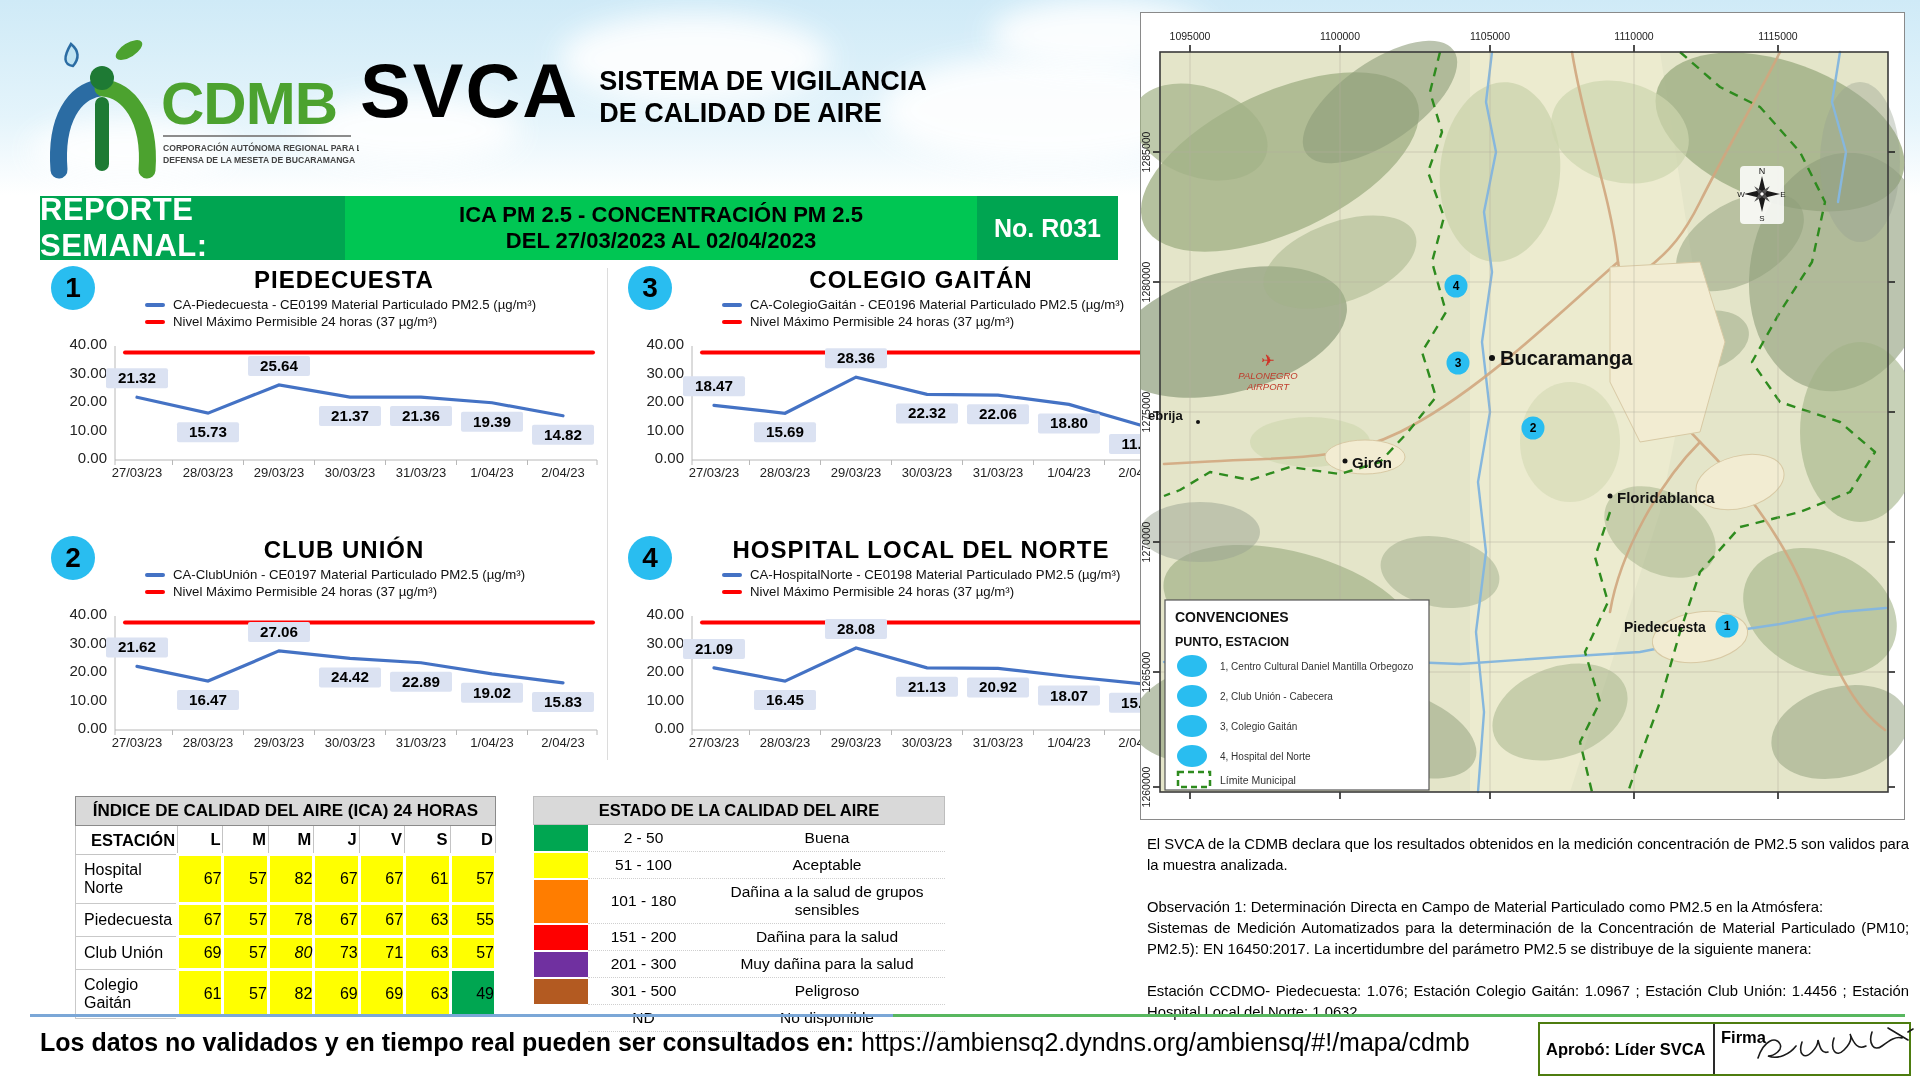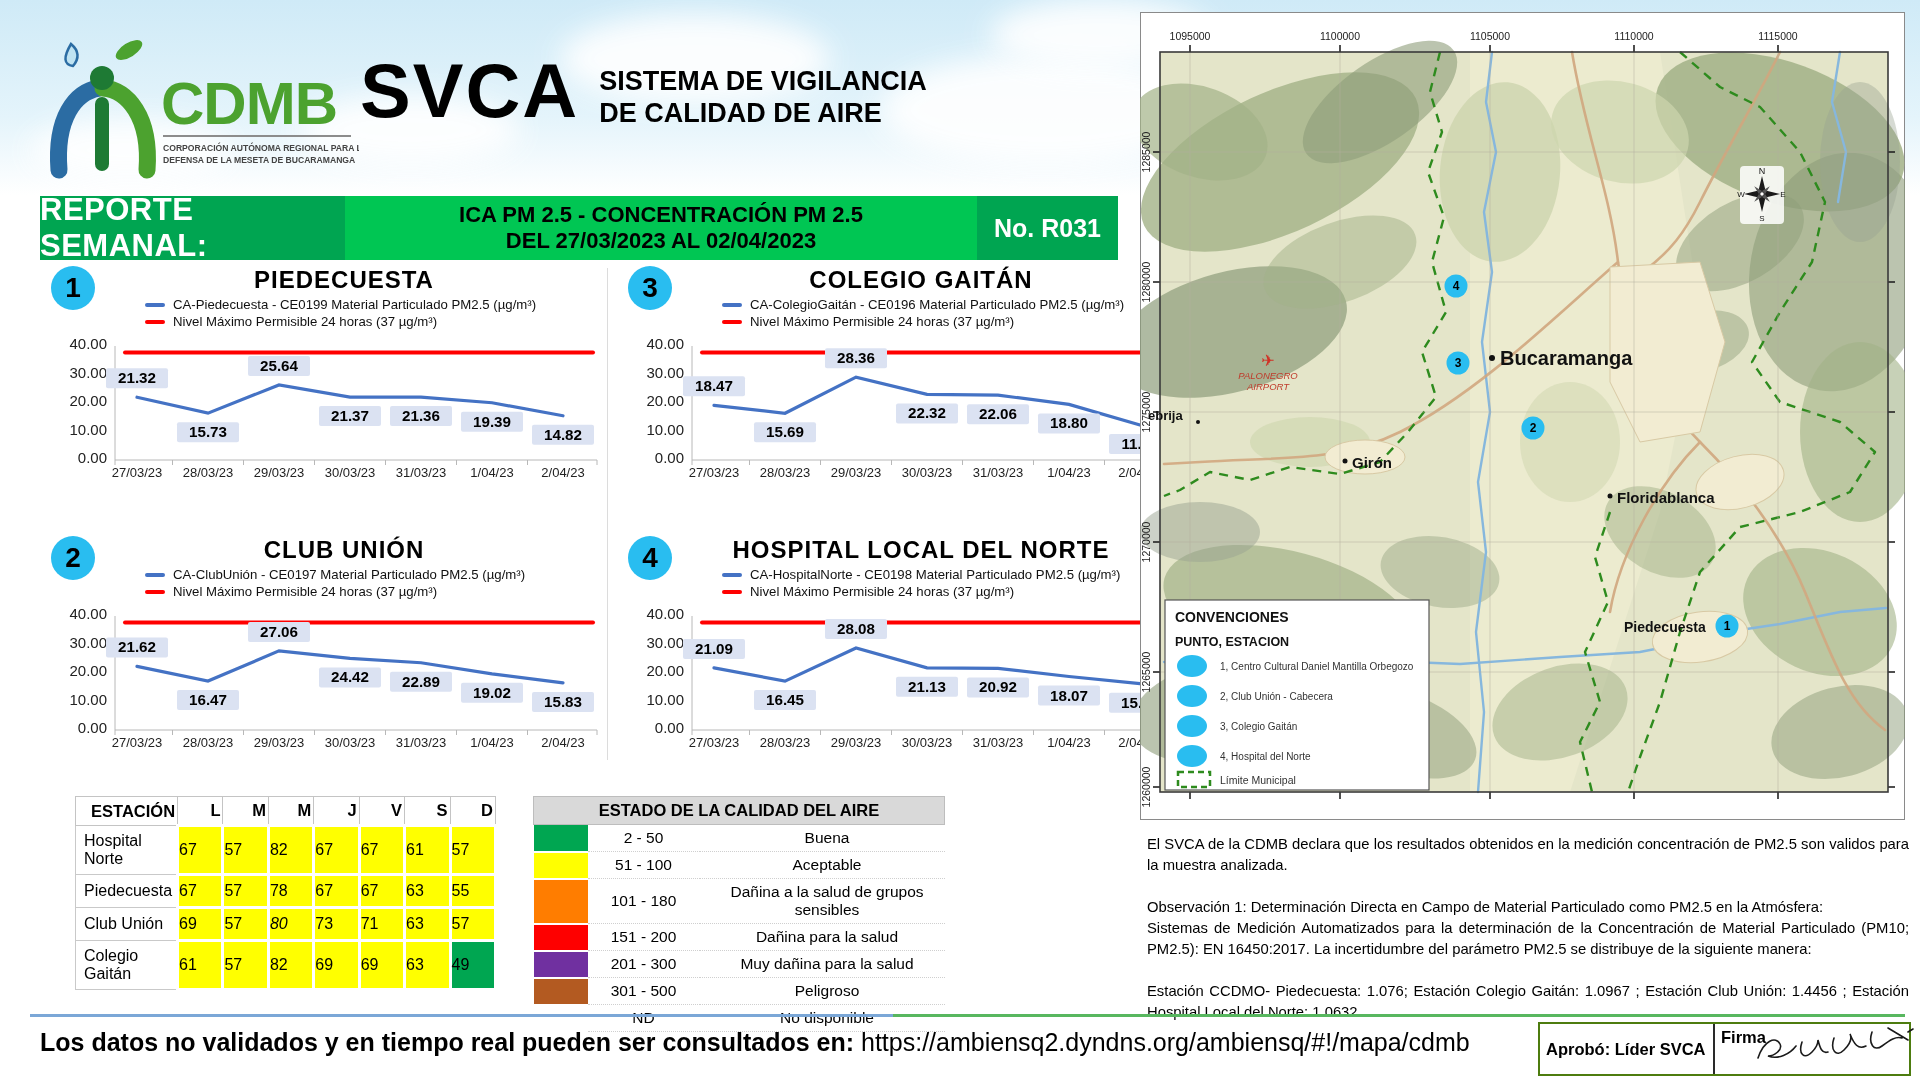--- a/index.html
+++ b/index.html
@@ -33,21 +33,21 @@
   .dash{width:20px;height:4px;border-radius:2px;flex:0 0 auto}
   svg.plot{display:block;margin-top:3px}
   #col-divider{left:607px;top:268px;width:1px;height:492px;background:#dcdcdc}
   
   #ica{left:75px;top:796px;width:422px;border-collapse:collapse;font-size:16px;border:1px solid #9a9a9a}
   #ica .title{background:#d9d9d9;font-size:17px;font-weight:bold;text-align:center;
               padding:4px 2px;border:1px solid #8a8a8a}
   #ica th.col{background:#fff;font-weight:bold;text-align:right;padding:4px 2px;
               border:1px solid #c4c4c4;font-size:16.5px}
   #ica td.st{background:#fff;text-align:left;padding:6px 4px 6px 8px;border:1px solid #c9c9c9;font-size:16px}
-  #ica td.val{text-align:left;border:3px solid #fff;font-size:16px;width:43px;padding:6px 0}
+  #ica td.val{text-align:right;border:3px solid #fff;font-size:16px;width:43px;padding:6px 0}
   
   #estado{left:533px;top:796px;width:412px;border-collapse:collapse;font-size:15.5px}
   #estado .title{background:#d9d9d9;font-size:16.5px;font-weight:bold;text-align:center;
                  padding:4px 2px;border:1px solid #bdbdbd}
   #estado td.sw{width:52px;border-bottom:2px solid #fff}
   #estado td.rg{width:112px;text-align:center;border-bottom:1px dotted #cfcfcf;padding:4px 0}
   #estado td.lb{text-align:center;padding:4px 0 4px 10px;border-bottom:1px dotted #cfcfcf}
   
   #map{left:1140px;top:12px}
   
@@ -324,20 +324,23 @@
       <text x="376" y="90.378" font-size="15.2" font-weight="600" fill="#000" text-anchor="middle">20.92</text>
       <rect x="416" y="83.5005" width="62" height="20" rx="2" fill="#dbe2f2"></rect>
       <text x="447" y="98.5005" font-size="15.2" font-weight="600" fill="#000" text-anchor="middle">18.07</text>
       <rect x="487" y="90.6255" width="62" height="20" rx="2" fill="#dbe2f2"></rect>
       <text x="518" y="105.6255" font-size="15.2" font-weight="600" fill="#000" text-anchor="middle">15.57</text>
     </svg>
 </div>
 
 <table id="ica" class="abs">
   <thead>
+    <tr>
+        <th class="title" colspan="8">ÍNDICE DE CALIDAD DEL AIRE (ICA) 24 HORAS</th>
+      </tr>
     <tr id="ica-head">
         <th class="col">ESTACIÓN</th>
         <th class="col">L</th>
         <th class="col">M</th>
         <th class="col">M</th>
         <th class="col">J</th>
         <th class="col">V</th>
         <th class="col">S</th>
         <th class="col">D</th>
       </tr>

